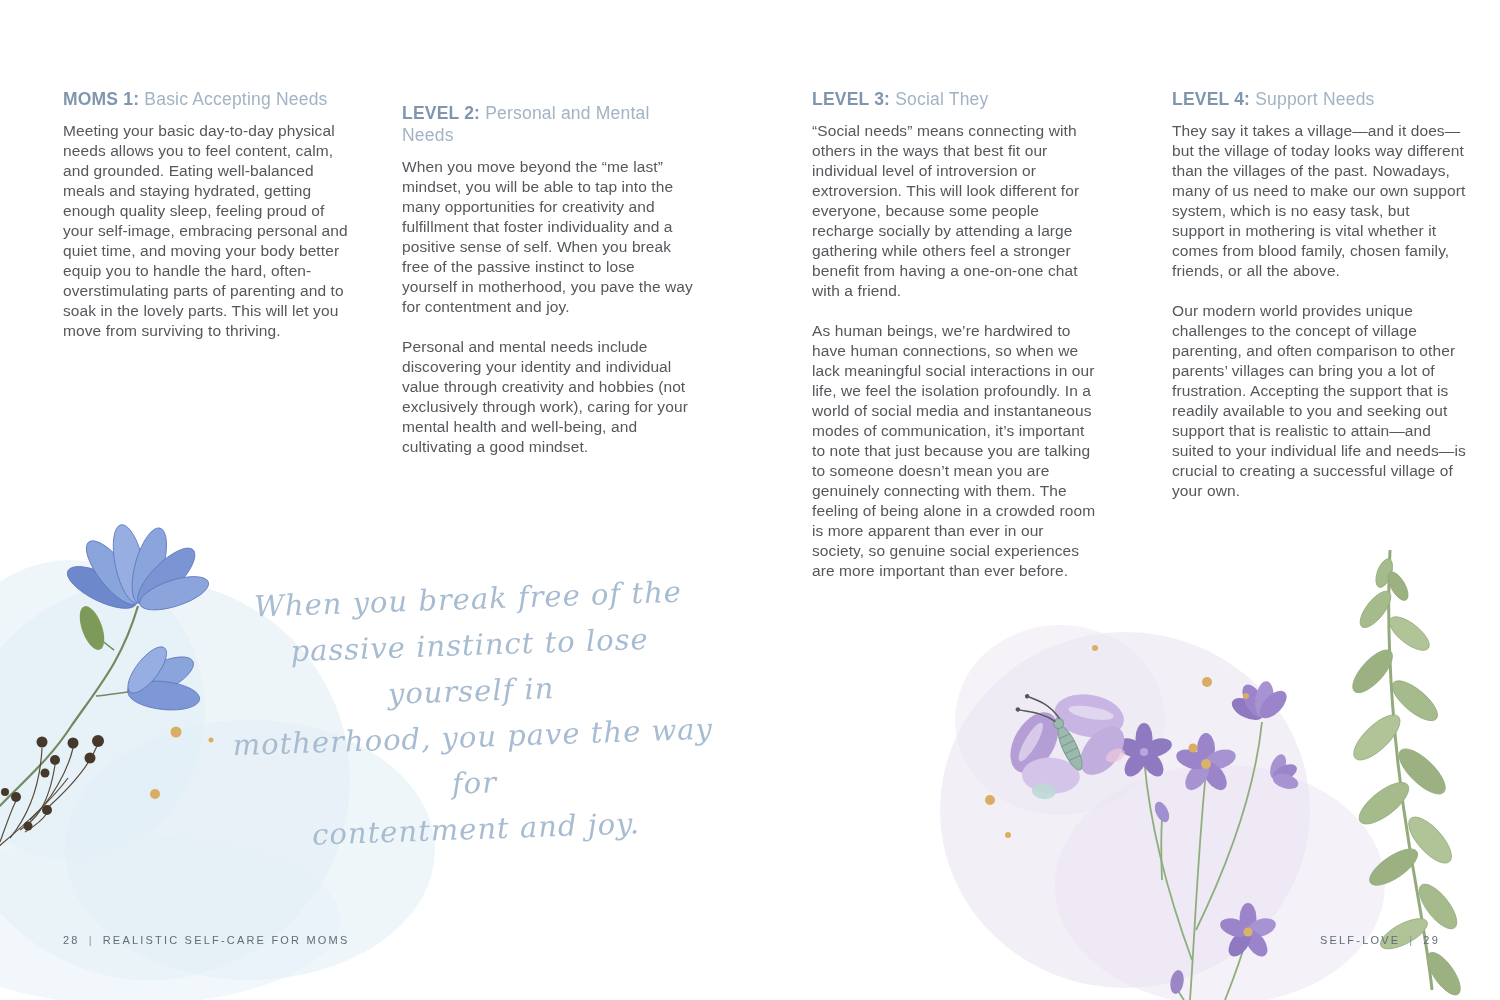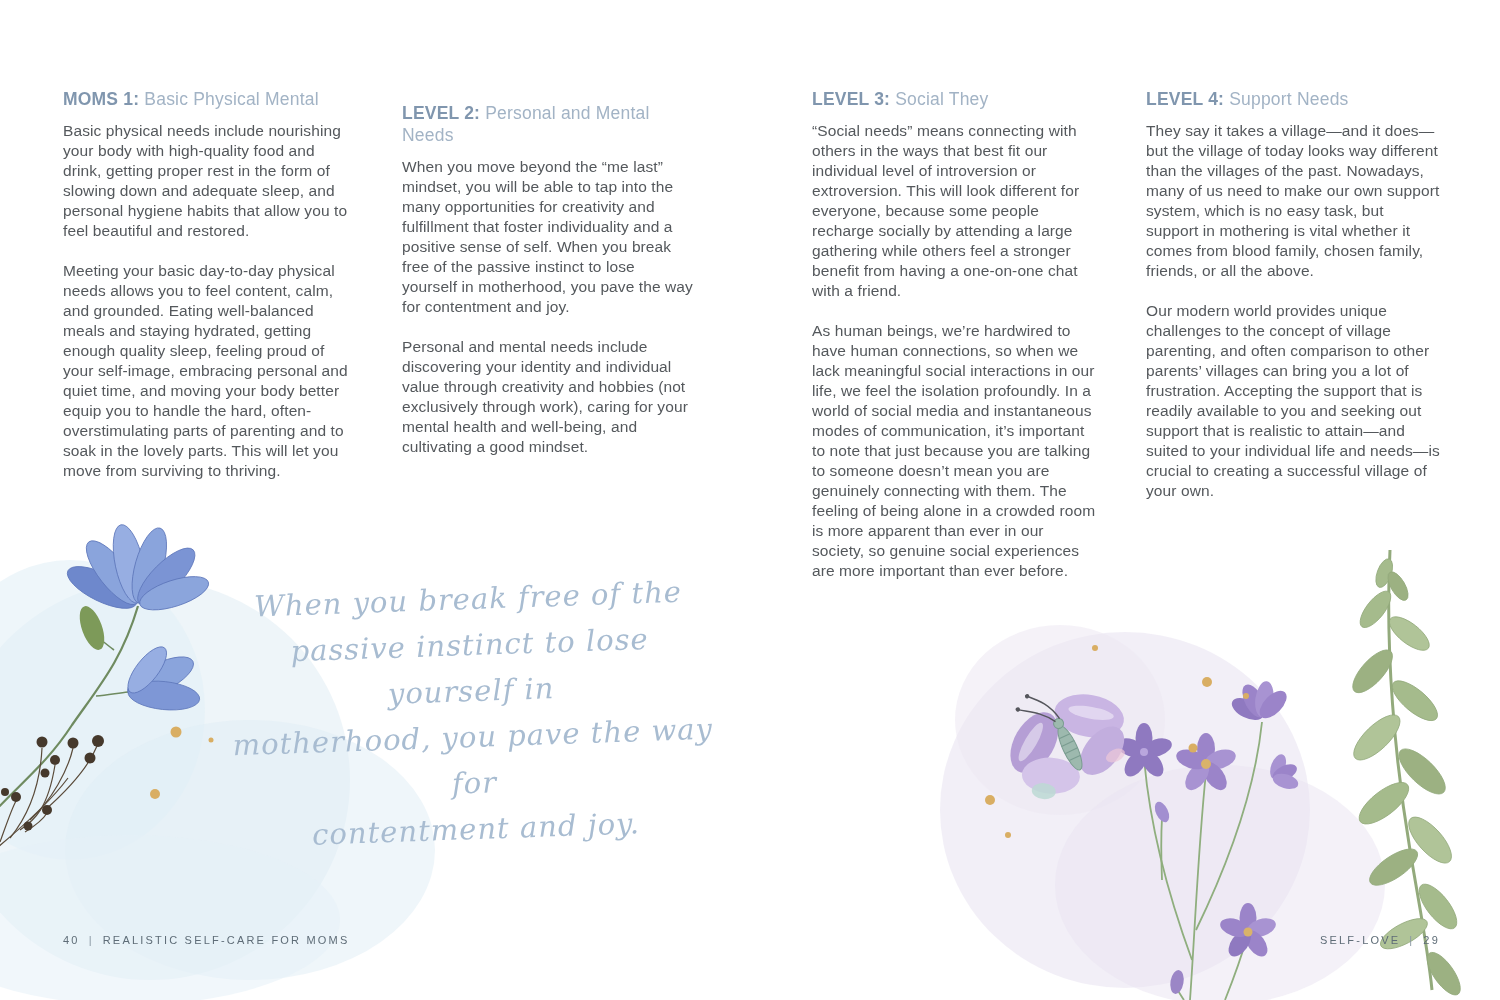--- a/index.html
+++ b/index.html
@@ -10,21 +10,21 @@
   }
   .spread{position:absolute;inset:0;}
   svg.deco{position:absolute;pointer-events:none;}
   #deco-left{left:0;top:520px;}
   #deco-right{left:940px;top:530px;}
 
   .col{position:absolute;top:88px;}
   #col-1{left:63px;width:288px;}
   #col-2{left:402px;width:292px;margin-top:14px;}
   #col-3{left:812px;width:288px;}
-  #col-4{left:1146px;width:294px;}
+  #col-4{left:1172px;width:294px;}
 
   .col h2{
     margin:0 0 11px 0;font-size:17.5px;line-height:22px;letter-spacing:.2px;
     font-weight:bold;color:var(--heading-label,#8096ae);
   }
   .col h2 .ttl{font-weight:normal;color:var(--heading-title,#a2b3c5);}
   .col p{
     margin:0 0 20px 0;font-size:15.5px;line-height:20px;
     color:var(--body-text,#54585c);letter-spacing:.1px;
   }
@@ -210,22 +210,21 @@
       <circle cx="267" cy="152" r="5"></circle>
       <circle cx="306" cy="166" r="3"></circle>
       <circle cx="253" cy="218" r="4.5"></circle>
       <circle cx="50" cy="270" r="5"></circle>
       <circle cx="68" cy="305" r="3"></circle>
       <circle cx="155" cy="118" r="3"></circle>
     </g>
   </svg>
 
   <section class="col" id="col-1">
-    <h2><span class="lvl">MOMS 1:</span> <span class="ttl">Basic Physical Mental</span></h2>
-    <p>Basic physical needs include nourishing your body with high-quality food and drink, getting proper rest in the form of slowing down and adequate sleep, and personal hygiene habits that allow you to feel beautiful and restored.</p>
+    <h2><span class="lvl">MOMS 1:</span> <span class="ttl">Basic Accepting Needs</span></h2>
     <p>Meeting your basic day-to-day physical needs allows you to feel content, calm, and grounded. Eating well-balanced meals and staying hydrated, getting enough quality sleep, feeling proud of your self-image, embracing personal and quiet time, and moving your body better equip you to handle the hard, often-overstimulating parts of parenting and to soak in the lovely parts. This will let you move from surviving to thriving.</p>
   </section>
 
   <section class="col" id="col-2">
     <h2><span class="lvl">LEVEL 2:</span> <span class="ttl">Personal and Mental Needs</span></h2>
     <p>When you move beyond the “me last” mindset, you will be able to tap into the many opportunities for creativity and fulfillment that foster individuality and a positive sense of self. When you break free of the passive instinct to lose yourself in motherhood, you pave the way for contentment and joy.</p>
     <p>Personal and mental needs include discovering your identity and individual value through creativity and hobbies (not exclusively through work), caring for your mental health and well-being, and cultivating a good mindset.</p>
   </section>
 
   <section class="col" id="col-3">
@@ -241,19 +240,19 @@
   </section>
 
   <div class="quote">
     <div>When you break free of the</div>
     <div>passive instinct to lose yourself in</div>
     <div>motherhood, you pave the way for</div>
     <div>contentment and joy.</div>
   </div>
 
   <div class="footer" id="footer-left">
-    <span>40</span><span class="sep">|</span><span>REALISTIC SELF-CARE FOR MOMS</span>
+    <span>28</span><span class="sep">|</span><span>REALISTIC SELF-CARE FOR MOMS</span>
   </div>
   <div class="footer" id="footer-right">
     <span>SELF-LOVE</span><span class="sep">|</span><span>29</span>
   </div>
 
 </div>
 
 </body></html>

